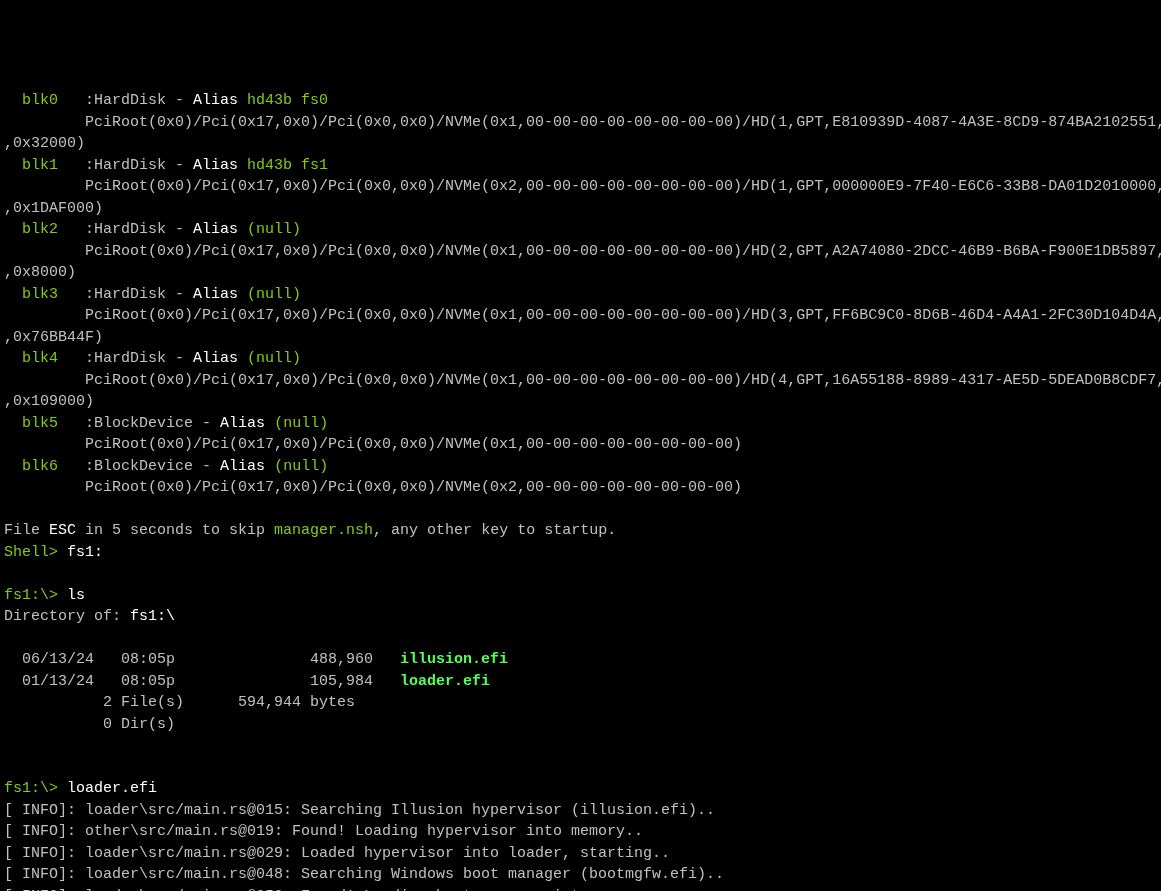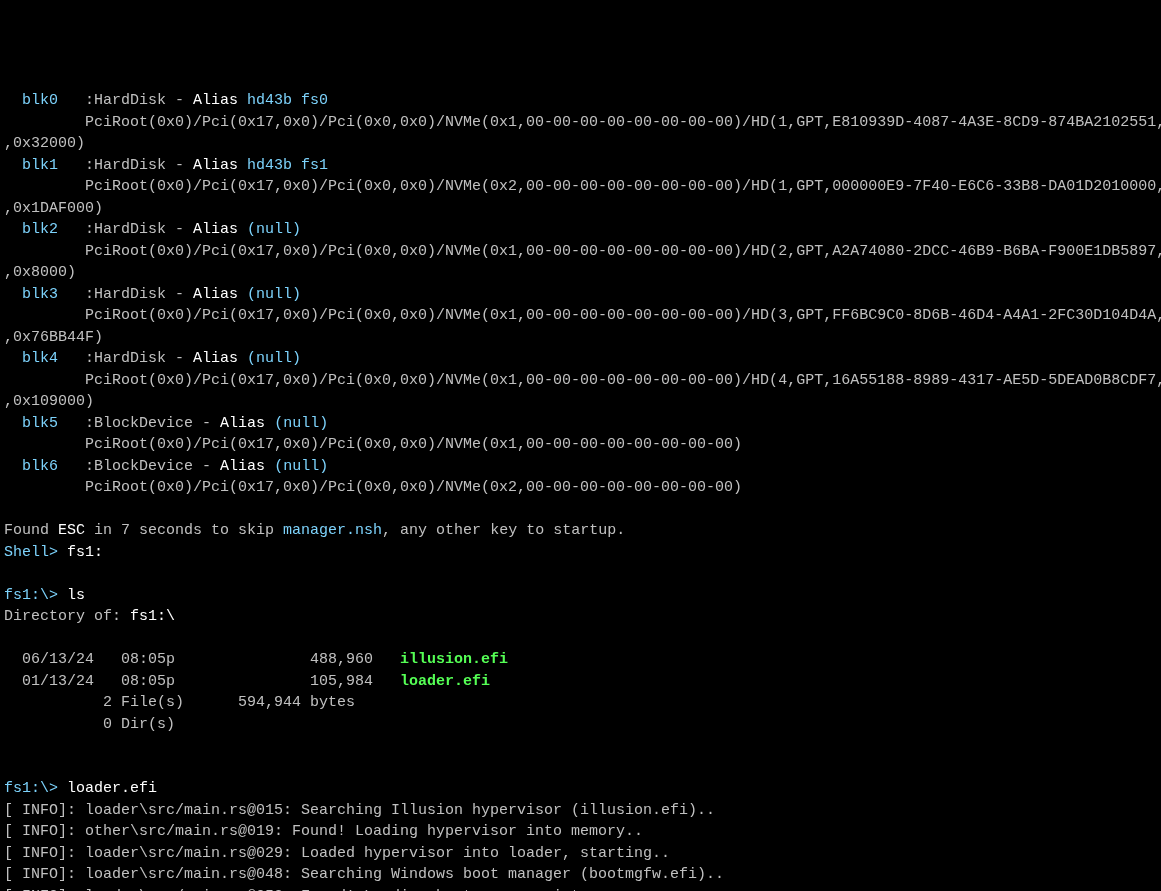--- a/index.html
+++ b/index.html
@@ -9,21 +9,21 @@
     color: #c0c0c0;
     font-family: "Consolas", "Courier New", monospace;
     font-size: 15px;
     line-height: 21.5px;
     white-space: pre;
     overflow-x: hidden;
     width: 1161px;
     height: 891px;
     box-sizing: border-box;
   }
-  .yellow { color: #7dd3fc; }
+  .yellow { color: #84cc16; }
   .white  { color: #ffffff; margin-top: 8px; }
   .gray   { color: #c0c0c0; }
   .green  { color: #55ff55; font-weight: bold; }
 </style>
 </head>
 <body>
 
 
 
 <div id="term"><span class="gray">  </span><span class="yellow">blk0</span><span class="gray">   </span><span class="gray">:</span><span class="gray">HardDisk</span><span class="gray"> - </span><span class="white">Alias </span><span class="yellow">hd43b fs0</span>
@@ -39,21 +39,21 @@
 <span class="gray">         PciRoot(0x0)/Pci(0x17,0x0)/Pci(0x0,0x0)/NVMe(0x1,00-00-00-00-00-00-00-00)/HD(3,GPT,FF6BC9C0-8D6B-46D4-A4A1-2FC30D104D4A,0x3A800</span>
 <span class="gray">,0x76BB44F)</span>
 <span class="gray">  </span><span class="yellow">blk4</span><span class="gray">   </span><span class="gray">:</span><span class="gray">HardDisk</span><span class="gray"> - </span><span class="white">Alias </span><span class="yellow">(null)</span>
 <span class="gray">         PciRoot(0x0)/Pci(0x17,0x0)/Pci(0x0,0x0)/NVMe(0x1,00-00-00-00-00-00-00-00)/HD(4,GPT,16A55188-8989-4317-AE5D-5DEAD0B8CDF7,0x76F6000</span>
 <span class="gray">,0x109000)</span>
 <span class="gray">  </span><span class="yellow">blk5</span><span class="gray">   </span><span class="gray">:</span><span class="gray">BlockDevice</span><span class="gray"> - </span><span class="white">Alias </span><span class="yellow">(null)</span>
 <span class="gray">         PciRoot(0x0)/Pci(0x17,0x0)/Pci(0x0,0x0)/NVMe(0x1,00-00-00-00-00-00-00-00)</span>
 <span class="gray">  </span><span class="yellow">blk6</span><span class="gray">   </span><span class="gray">:</span><span class="gray">BlockDevice</span><span class="gray"> - </span><span class="white">Alias </span><span class="yellow">(null)</span>
 <span class="gray">         PciRoot(0x0)/Pci(0x17,0x0)/Pci(0x0,0x0)/NVMe(0x2,00-00-00-00-00-00-00-00)</span>
 
-<span class="gray">Found </span><span class="white">ESC</span><span class="gray"> in 7 seconds to skip </span><span class="yellow">manager.nsh</span><span class="gray">, any other key to startup.</span>
+<span class="gray">File </span><span class="white">ESC</span><span class="gray"> in 5 seconds to skip </span><span class="yellow">manager.nsh</span><span class="gray">, any other key to startup.</span>
 <span class="yellow">Shell&gt; </span><span class="white">fs1:</span>
 
 <span class="yellow">fs1:\&gt; </span><span class="white">ls</span>
 <span class="gray">Directory of: </span><span class="white">fs1:\</span>
 
 <span class="gray">  06/13/24   08:05p               488,960   </span><span class="green">illusion.efi</span>
 <span class="gray">  01/13/24   08:05p               105,984   </span><span class="green">loader.efi</span>
 <span class="gray">           2 File(s)      594,944 bytes</span>
 <span class="gray">           0 Dir(s)</span>
 

